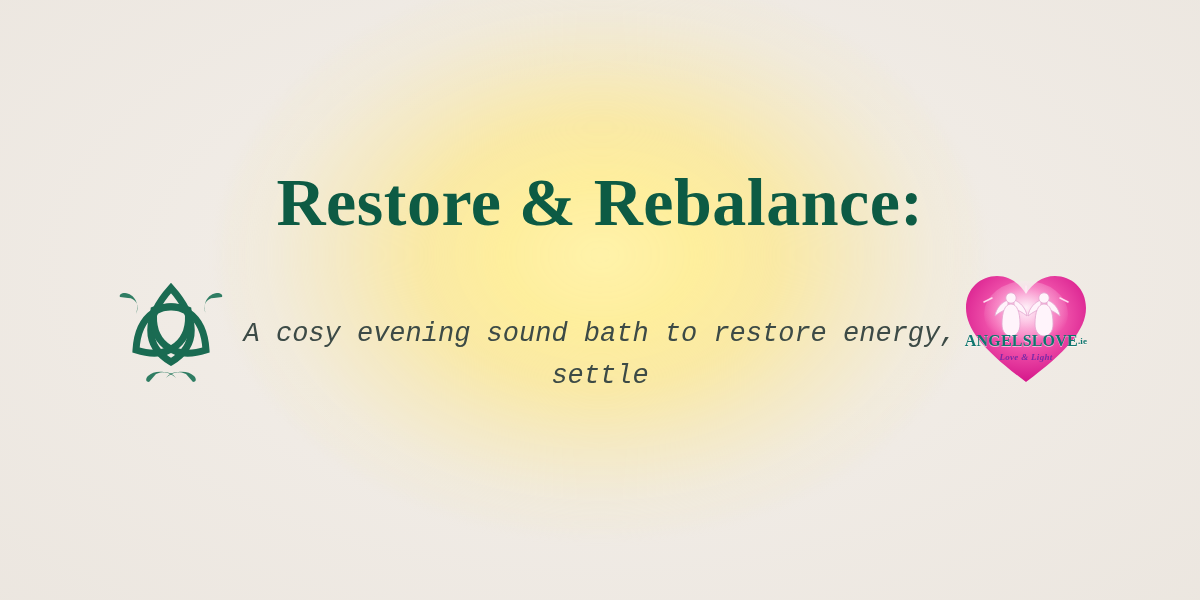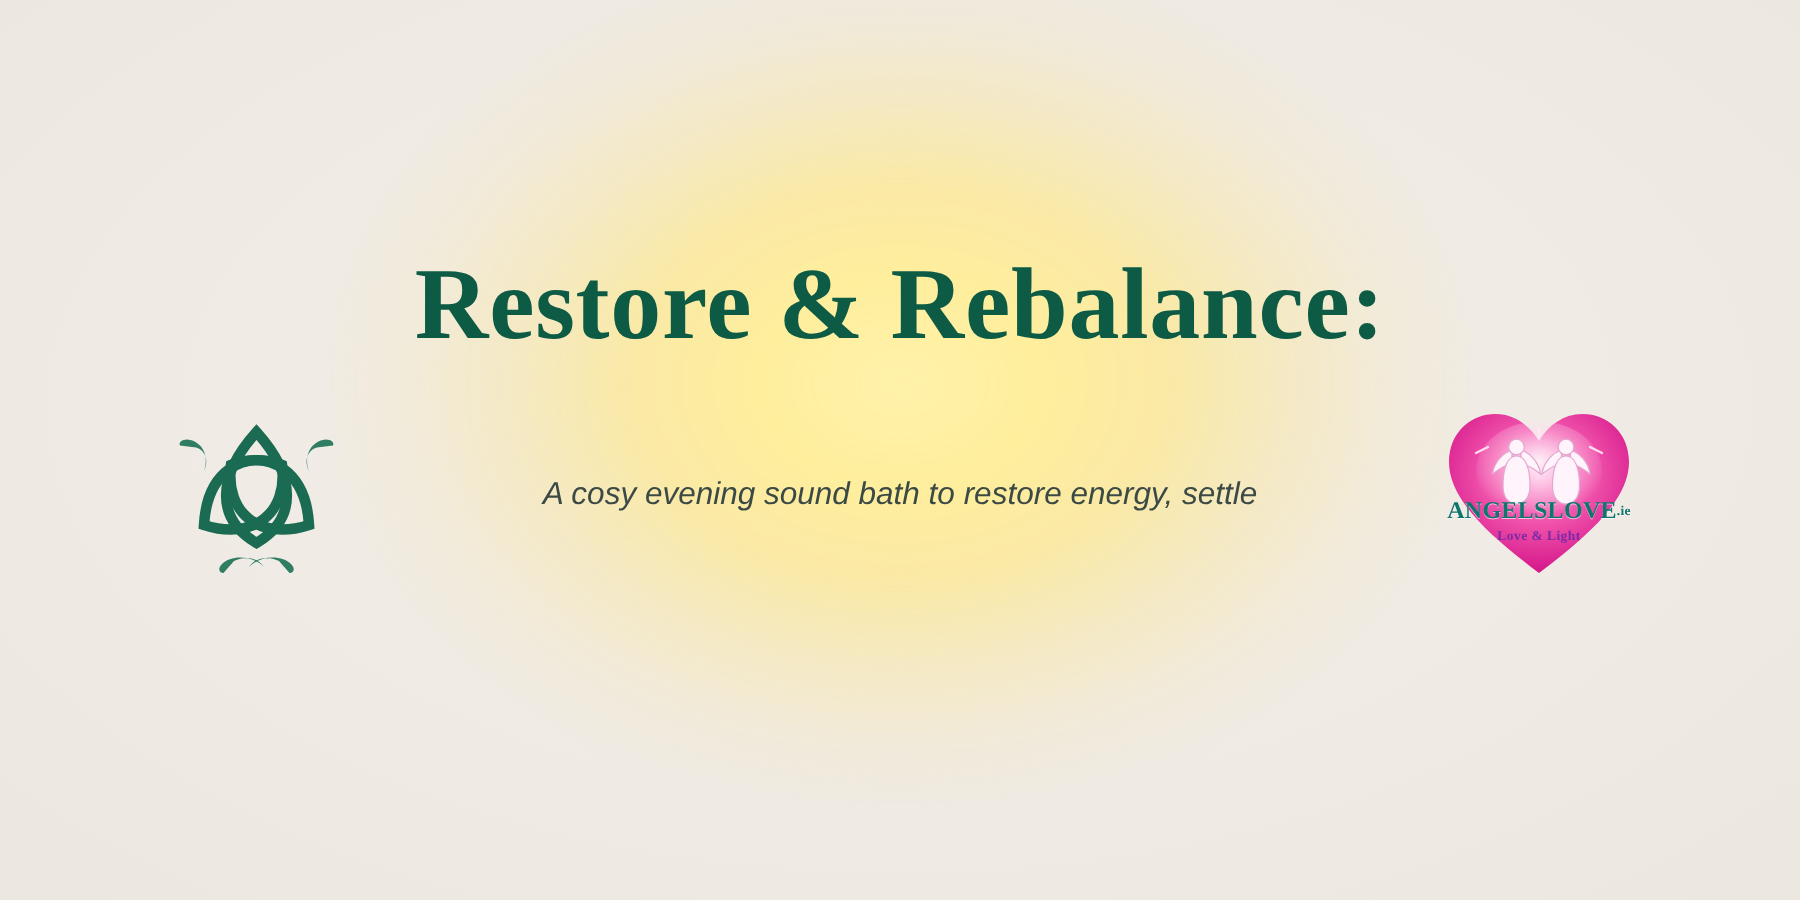--- a/index.html
+++ b/index.html
@@ -82,23 +82,23 @@
     font-weight: bold;
     font-size: 46px;
     line-height: 1.0;
     color: #7d7a6e;
     letter-spacing: 0.3px;
     white-space: nowrap;
   }
 
   #description {
     margin-top: 78px;
-    font-family: Liberation Sans, sans-serif;
+    font-family: Liberation Mono, monospace;
     font-style: italic;
-    font-size: 21px;
+    font-size: 27px;
     line-height: 1.55;
     color: #3c4a46;
     max-width: 820px;
   }
   #description .line {
     display: block;
   }
 
   
   #triquetra {
@@ -138,20 +138,21 @@
     text-shadow: 0 1px 0 rgba(255,255,255,0.6);
   }
   #angels-logo .brand-main .dotcom {
     font-size: 9px;
     vertical-align: 2px;
   }
   #angels-logo .brand-sub {
     top: 84px;
     font-size: 9px;
     color: #7a2aa6;
+    font-style: italic;
     letter-spacing: 0.3px;
   }
 </style>
 </head>
 <body>
 
 <div id="banner">
 
   <div id="glow"></div>
   <div id="vignette"></div>

